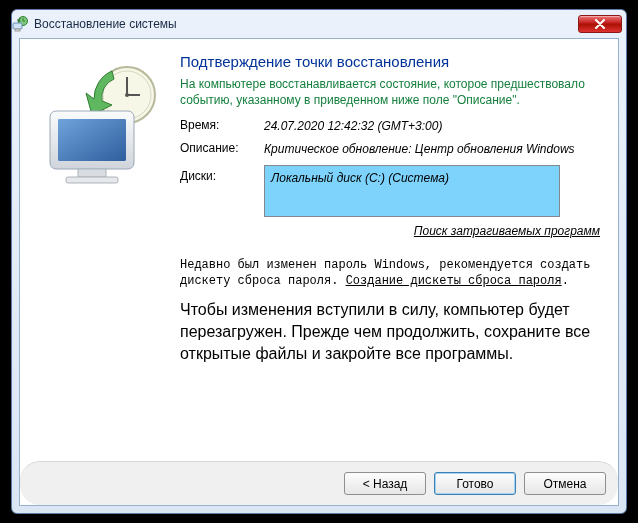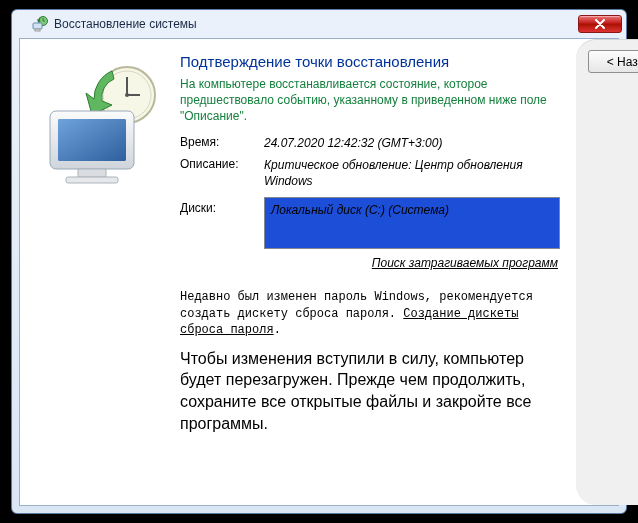--- a/index.html
+++ b/index.html
@@ -22,21 +22,21 @@
     border: 1px solid #5a7aa3;
     border-radius: 6px;
     box-shadow: 0 0 6px rgba(0,0,0,.4);
     display: flex;
     flex-direction: column;
   }
   .titlebar {
     height: 28px;
     display: flex;
     align-items: center;
-    padding: 0 4px 0 20px;
+    padding: 0 4px 0 0;
   }
   .titlebar .icon {
     width: 16px; height: 16px; margin-right: 6px;
     position: relative;
   }
   .title-text {
     flex: 1;
     color: #1a2b45;
     font-size: 12px;
   }
@@ -48,21 +48,21 @@
     display: flex; align-items: center; justify-content: center;
     box-shadow: inset 0 1px rgba(255,255,255,.4);
   }
   .close-btn svg { display: block; }
   .client {
     flex: 1;
     margin: 0 7px 7px 7px;
     background: #fff;
     border: 1px solid #9ab0c8;
     display: flex;
-    flex-direction: row;
+    flex-direction: column;
   }
   .content {
     flex: 1;
     display: flex;
     padding: 14px 16px 10px 12px;
   }
   .leftcol {
     width: 148px;
     flex: none;
     padding-top: 6px;
@@ -96,21 +96,21 @@
     flex: 1;
     line-height: 1.35;
     font-style: italic;
   }
   .disk-box {
     border: 1px solid #828790;
     padding: 4px 6px;
     height: 52px;
     font-size: 12px;
     width: 296px;
-    background: #1d4ed8;
+    background: #7dd3fc;
   }
   .link {
     color: #000000;
     text-decoration: underline;
     cursor: pointer;
   }
   .link-right {
     text-align: right;
     margin-top: 6px;
     font-size: 12px;

